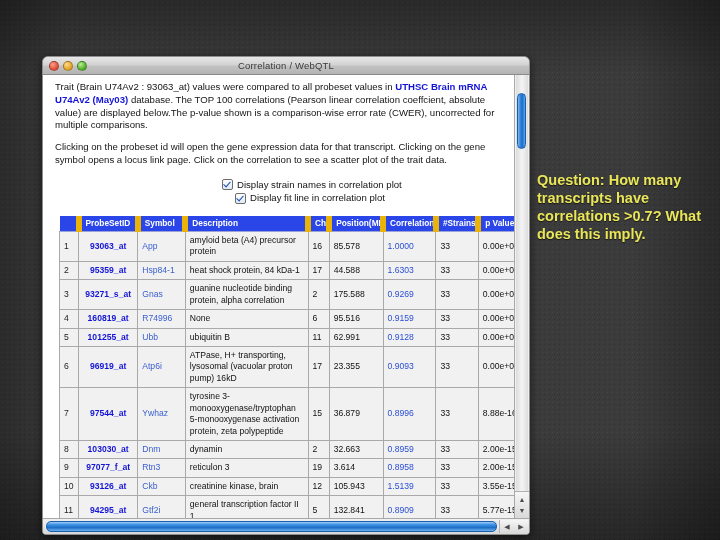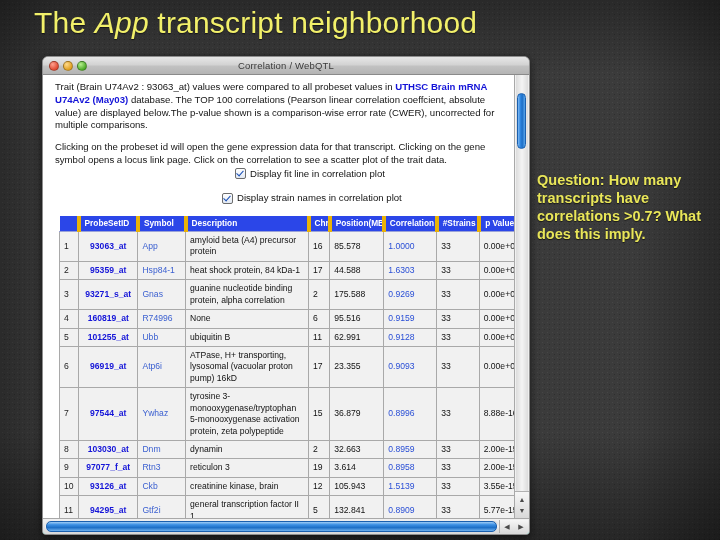--- a/index.html
+++ b/index.html
@@ -277,21 +277,21 @@
     font-size: 8.6px;
     color: #111;
   }
   table.corr th {
     background: #2b46e8;
     color: #ffffff;
     font-size: 8.3px;
     font-weight: bold;
     text-align: left;
     padding: 2px 4px;
-    border-right: 4px solid #eab308;
+    border-right: 6px solid #eab308;
     border-bottom: 1px solid #9aa2d8;
     white-space: nowrap;
     overflow: hidden;
   }
   table.corr th.idx { width: 16px; }
   table.corr td {
     background: #f1f1f1;
     border-right: 1px solid #a9a9a9;
     border-bottom: 1px solid #a9a9a9;
     padding: 3px 4px;
@@ -316,21 +316,20 @@
   col.w-pos    { width: 51px; }
   col.w-corr   { width: 50px; }
   col.w-str    { width: 40px; }
   col.w-pval   { width: 47px; }
 </style>
 </head>
 <body>
 
 <div id="slide">
 
-  <div id="slide-title"><span>The </span><span class="ital">App</span><span> transcript neighborhood</span></div>
 
   <div id="question-callout">Question: How many transcripts have correlations &gt;0.7? What does this imply.</div>
 
   <div id="webqtl-window">
 
     <div class="titlebar">
       <div class="traffic">
         <span class="tl close"></span>
         <span class="tl min"></span>
         <span class="tl max"></span>
@@ -342,27 +341,27 @@
       <div class="content-row">
 
         <div class="page-area">
           <div class="page-inner">
 
             <div class="intro">
               <p><span>Trait (Brain U74Av2 : 93063_at) values were compared to all probeset values in </span><a class="lnk">UTHSC Brain mRNA U74Av2 (May03)</a><span> database. The TOP 100 correlations (Pearson linear correlation coeffcient, absolute value) are displayed below.The p-value shown is a comparison-wise error rate (CWER), uncorrected for multiple comparisons.</span></p>
               <p>Clicking on the probeset id will open the gene expression data for that transcript. Clicking on the gene symbol opens a locus link page. Click on the correlation to see a scatter plot of the trait data.</p>
             </div>
 
+            <div class="checkrow r1">
+              <span class="cb"></span>
+              <span>Display strain names in correlation plot</span>
+            </div>
             <div class="checkrow r2">
               <span class="cb"></span>
               <span>Display fit line in correlation plot</span>
-            </div>
-            <div class="checkrow r1">
-              <span class="cb"></span>
-              <span>Display strain names in correlation plot</span>
             </div>
 
             <div class="table-wrap">
               <table class="corr">
                 <colgroup>
                   <col class="w-idx">
                     <col class="w-probe">
                     <col class="w-symbol">
                     <col class="w-desc">
                   <col class="w-chr">

